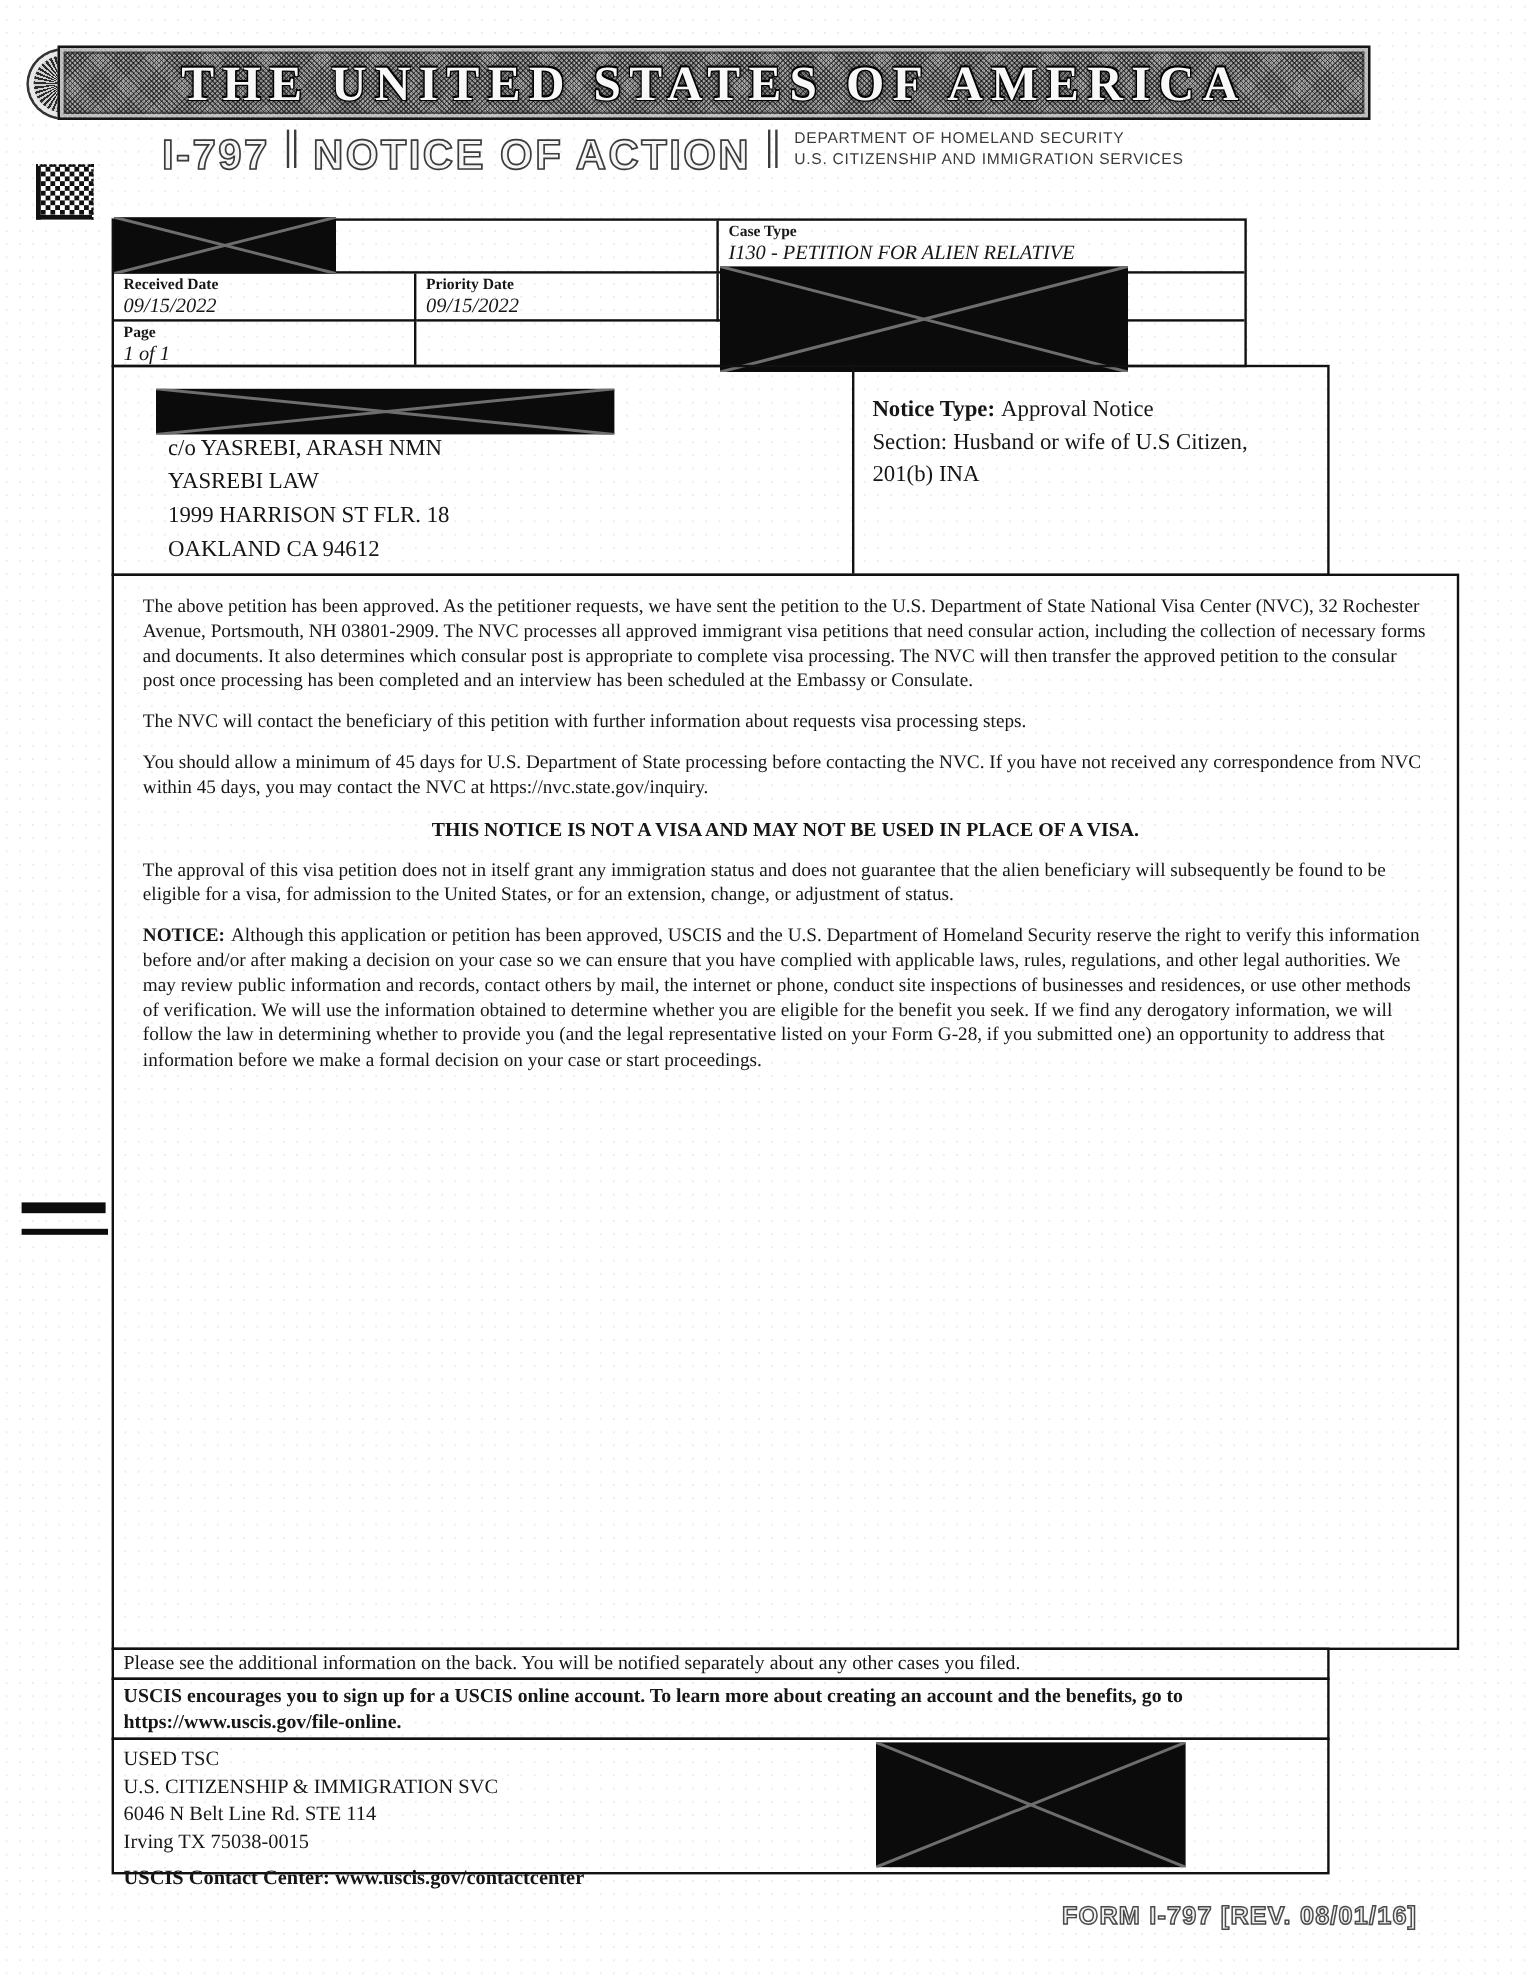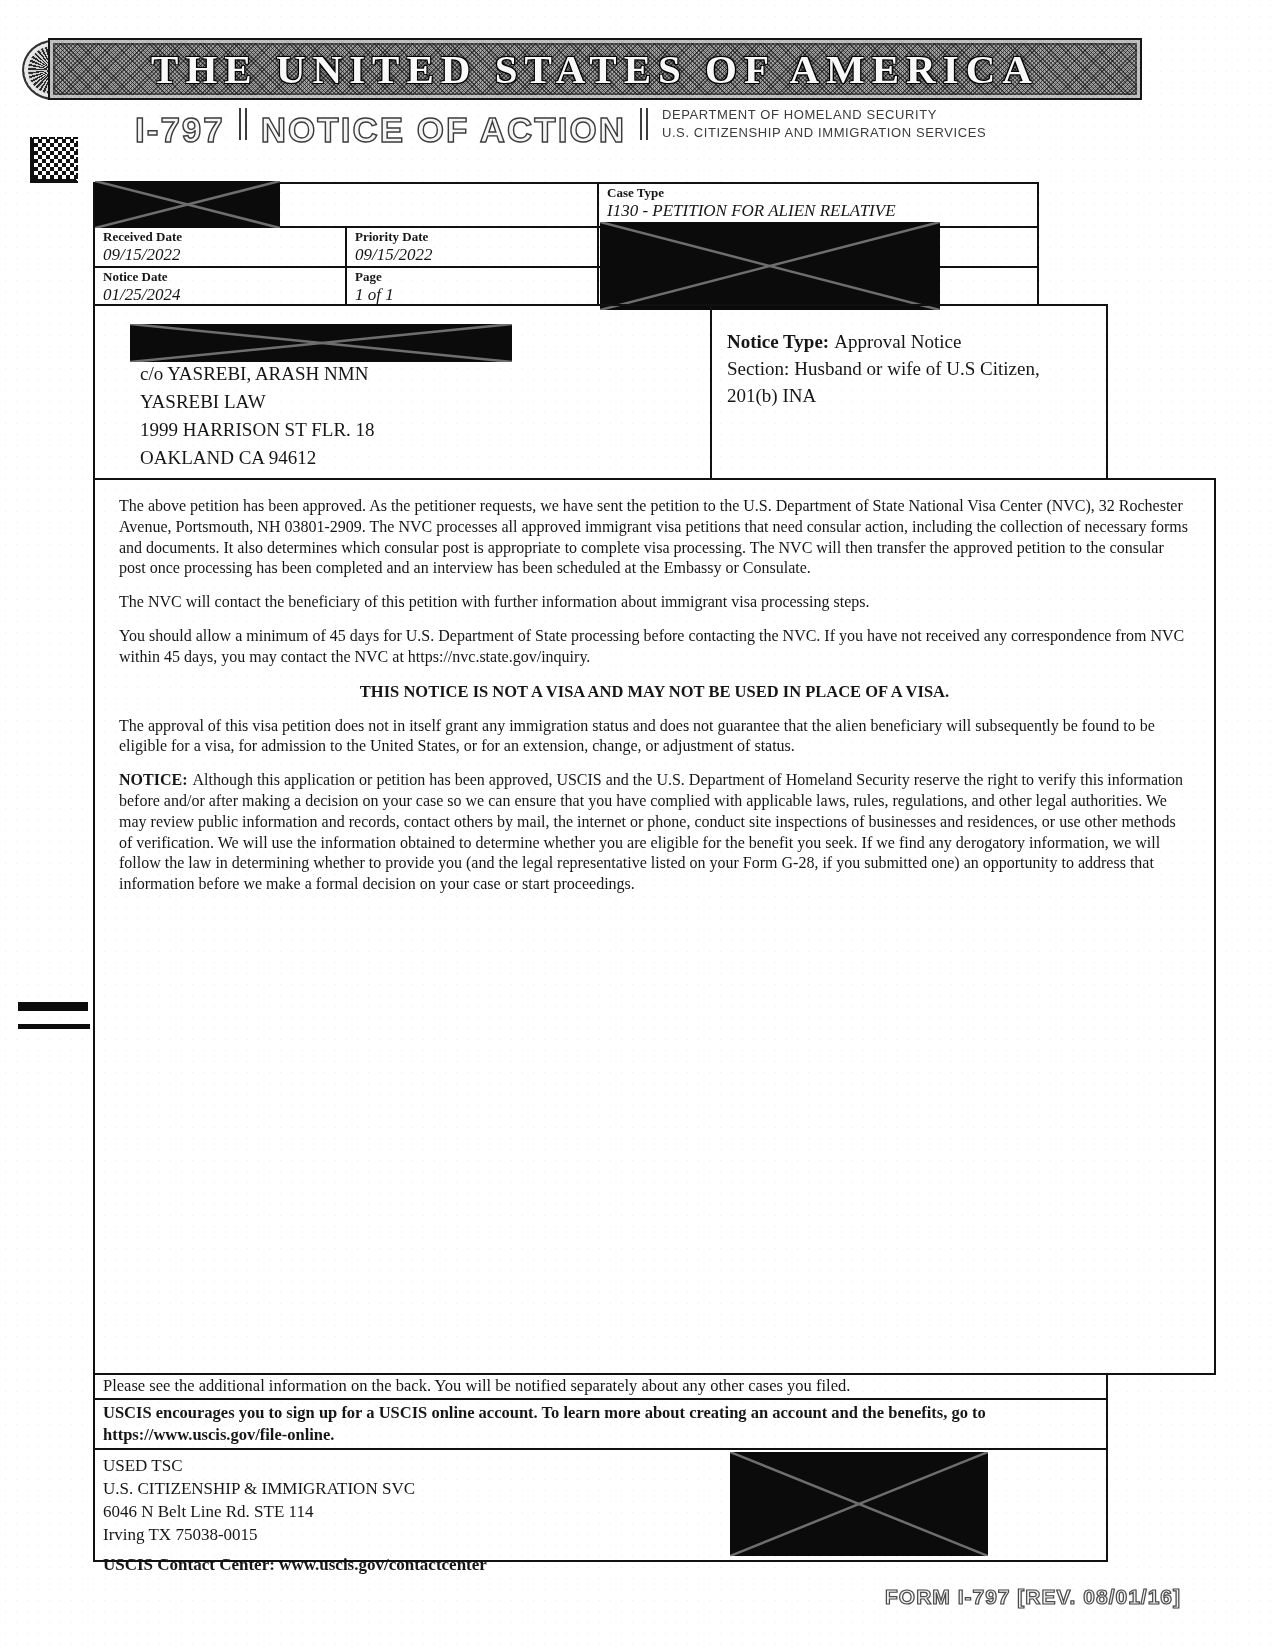--- a/index.html
+++ b/index.html
@@ -112,24 +112,20 @@
     <div class="cell">
       <div class="lbl">Received Date</div>
       <div class="val">09/15/2022</div>
     </div>
     <div class="cell">
       <div class="lbl">Priority Date</div>
       <div class="val">09/15/2022</div>
     </div>
     <div class="cell no-r"></div>
     <div class="cell no-b">
-      <div class="lbl">Notice Date</div>
-      <div class="val">01/25/2024</div>
-    </div>
-    <div class="cell no-b">
       <div class="lbl">Page</div>
       <div class="val">1 of 1</div>
     </div>
     <div class="cell no-r no-b"></div>
   </div>
 
   <div class="redact" style="left:95px;top:181px;width:185px;height:47px;">
     <svg viewBox="0 0 100 100" preserveAspectRatio="none">
         <line x1="0" y1="0" x2="100" y2="100" stroke="#6e6e6e" stroke-width="2.5" vector-effect="non-scaling-stroke"></line>
         <line x1="0" y1="100" x2="100" y2="0" stroke="#6e6e6e" stroke-width="2.5" vector-effect="non-scaling-stroke"></line>
@@ -161,21 +157,21 @@
         <span class="bold prefix">Notice Type:</span><span>Approval Notice</span>
       </div>
       <div>
         <span class="prefix">Section:</span><span>Husband or wife of U.S Citizen, 201(b) INA</span>
       </div>
     </div>
   </div>
 
   <div class="body-box">
     <p>The above petition has been approved. As the petitioner requests, we have sent the petition to the U.S. Department of State National Visa Center (NVC), 32 Rochester Avenue, Portsmouth, NH 03801-2909. The NVC processes all approved immigrant visa petitions that need consular action, including the collection of necessary forms and documents. It also determines which consular post is appropriate to complete visa processing. The NVC will then transfer the approved petition to the consular post once processing has been completed and an interview has been scheduled at the Embassy or Consulate.</p>
-    <p>The NVC will contact the beneficiary of this petition with further information about immigrant visa processing steps.</p>
+    <p>The NVC will contact the beneficiary of this petition with further information about requests visa processing steps.</p>
     <p>You should allow a minimum of 45 days for U.S. Department of State processing before contacting the NVC. If you have not received any correspondence from NVC within 45 days, you may contact the NVC at https://nvc.state.gov/inquiry.</p>
     <div class="center-head">THIS NOTICE IS NOT A VISA AND MAY NOT BE USED IN PLACE OF A VISA.</div>
     <p>The approval of this visa petition does not in itself grant any immigration status and does not guarantee that the alien beneficiary will subsequently be found to be eligible for a visa, for admission to the United States, or for an extension, change, or adjustment of status.</p>
     <p>
       <span class="bold prefix">NOTICE:</span><span>Although this application or petition has been approved, USCIS and the U.S. Department of Homeland Security reserve the right to verify this information before and/or after making a decision on your case so we can ensure that you have complied with applicable laws, rules, regulations, and other legal authorities. We may review public information and records, contact others by mail, the internet or phone, conduct site inspections of businesses and residences, or use other methods of verification. We will use the information obtained to determine whether you are eligible for the benefit you seek. If we find any derogatory information, we will follow the law in determining whether to provide you (and the legal representative listed on your Form G-28, if you submitted one) an opportunity to address that information before we make a formal decision on your case or start proceedings.</span>
     </p>
   </div>
 
   <div class="row-a">
     <span>Please see the additional information on the back. You will be notified separately about any other cases you filed.</span>

